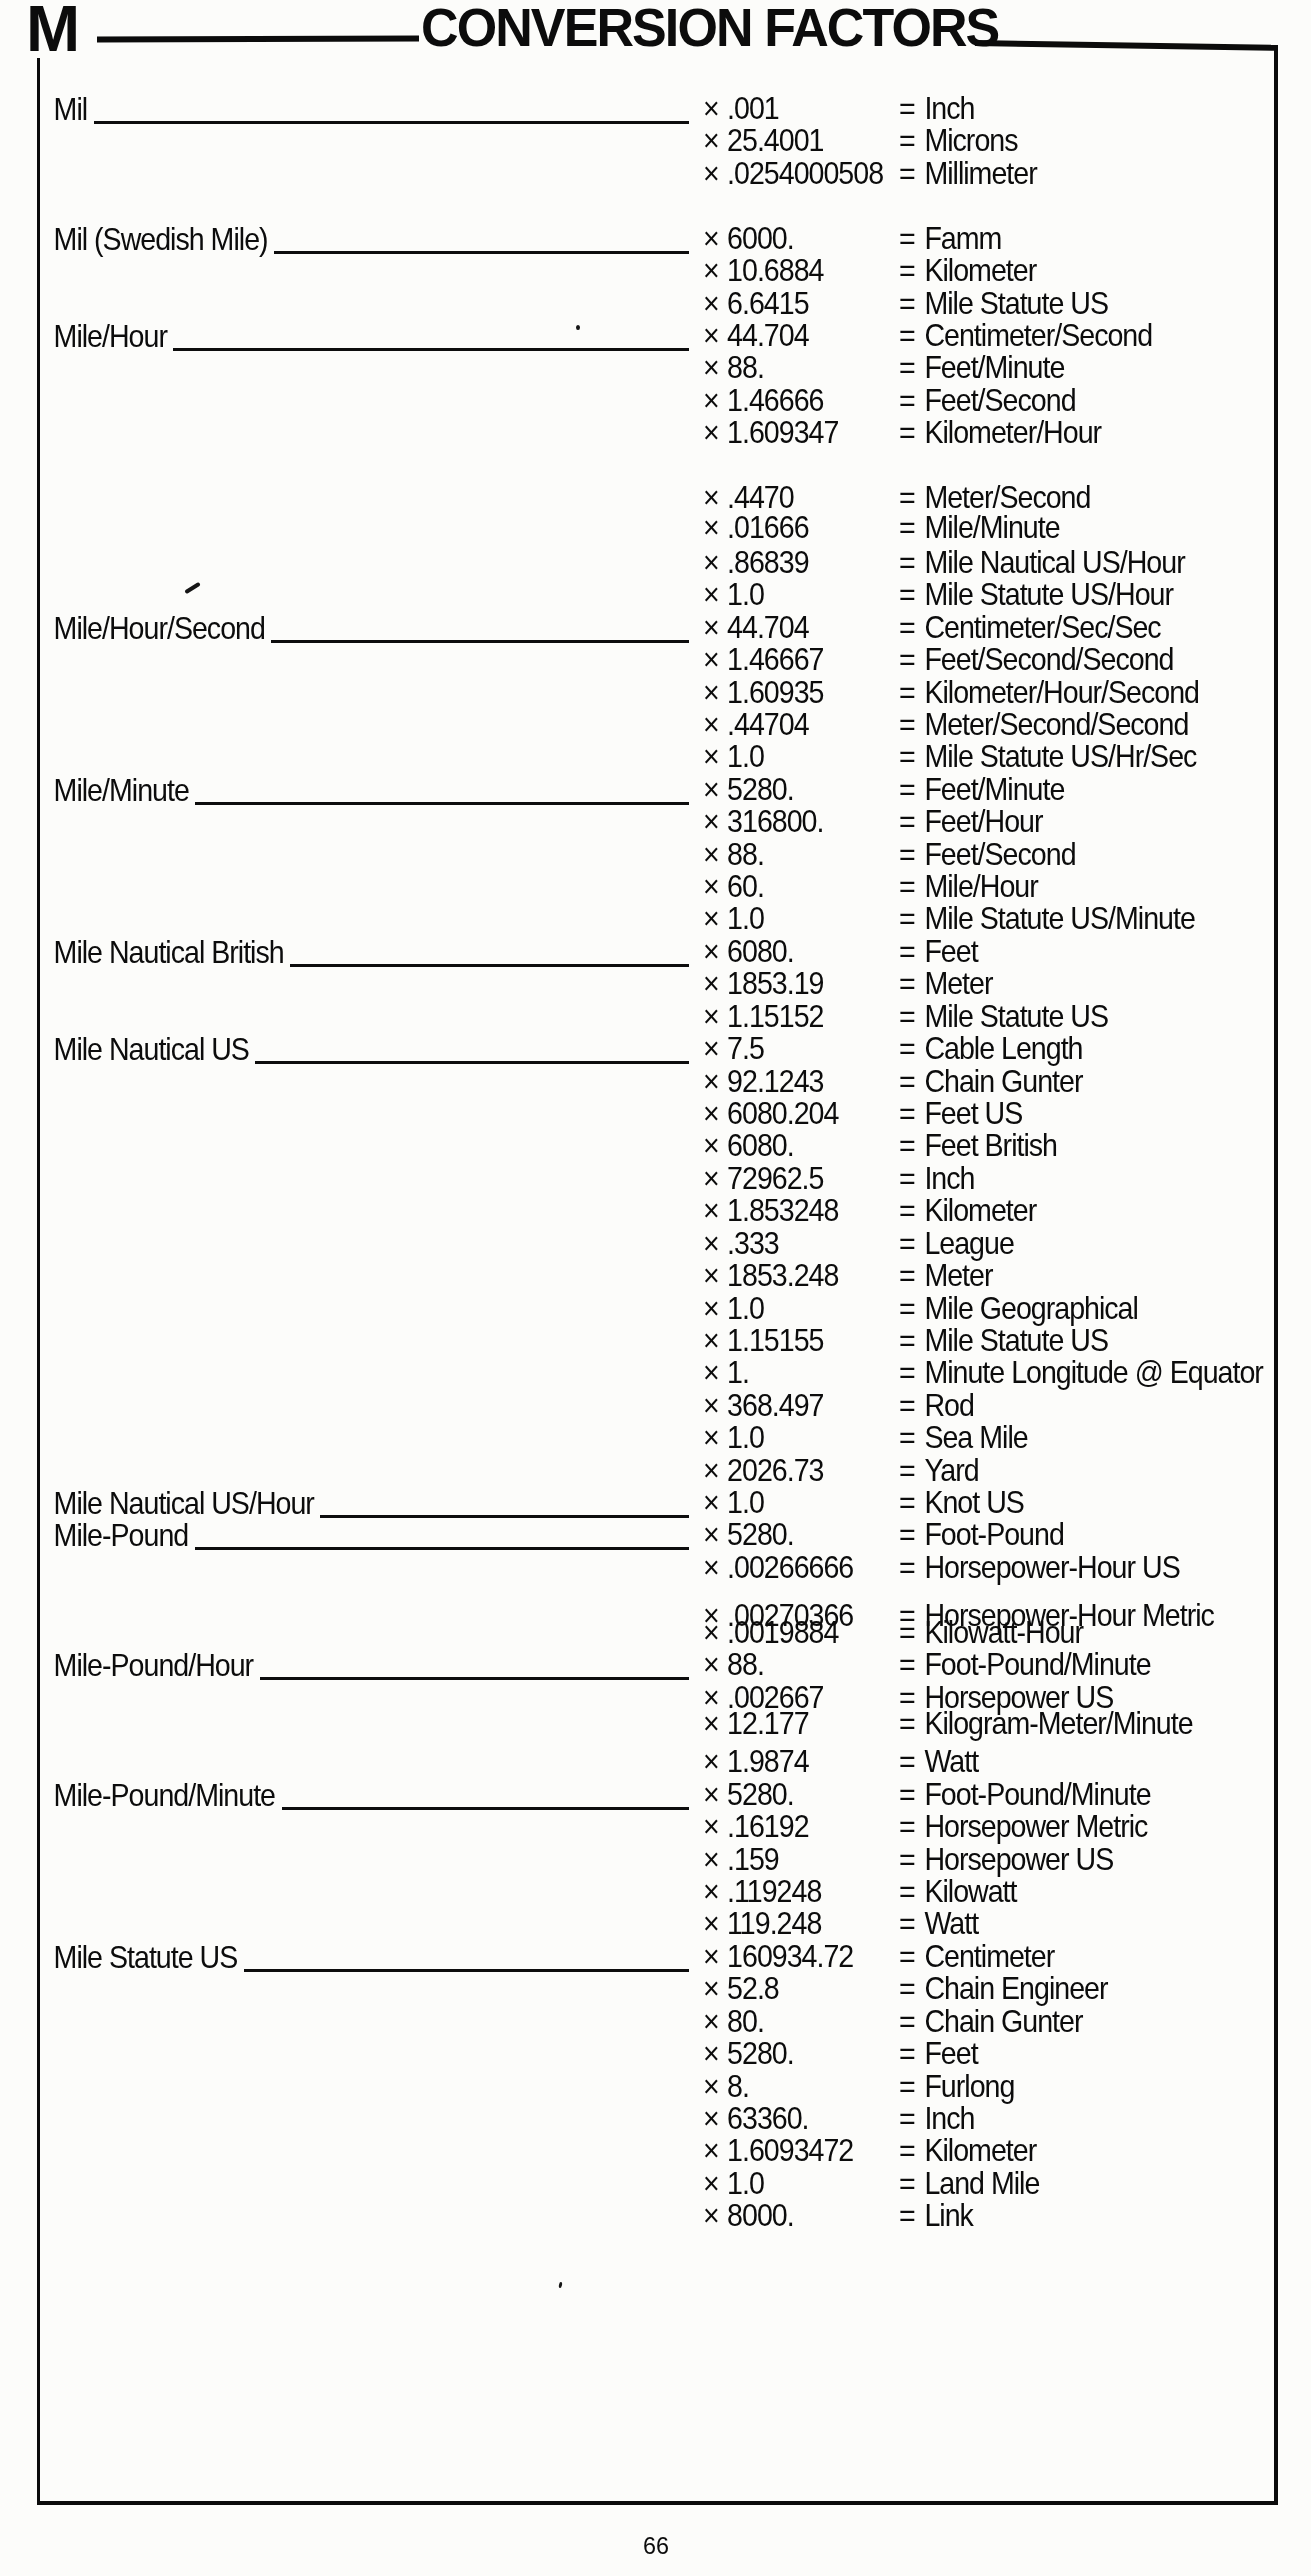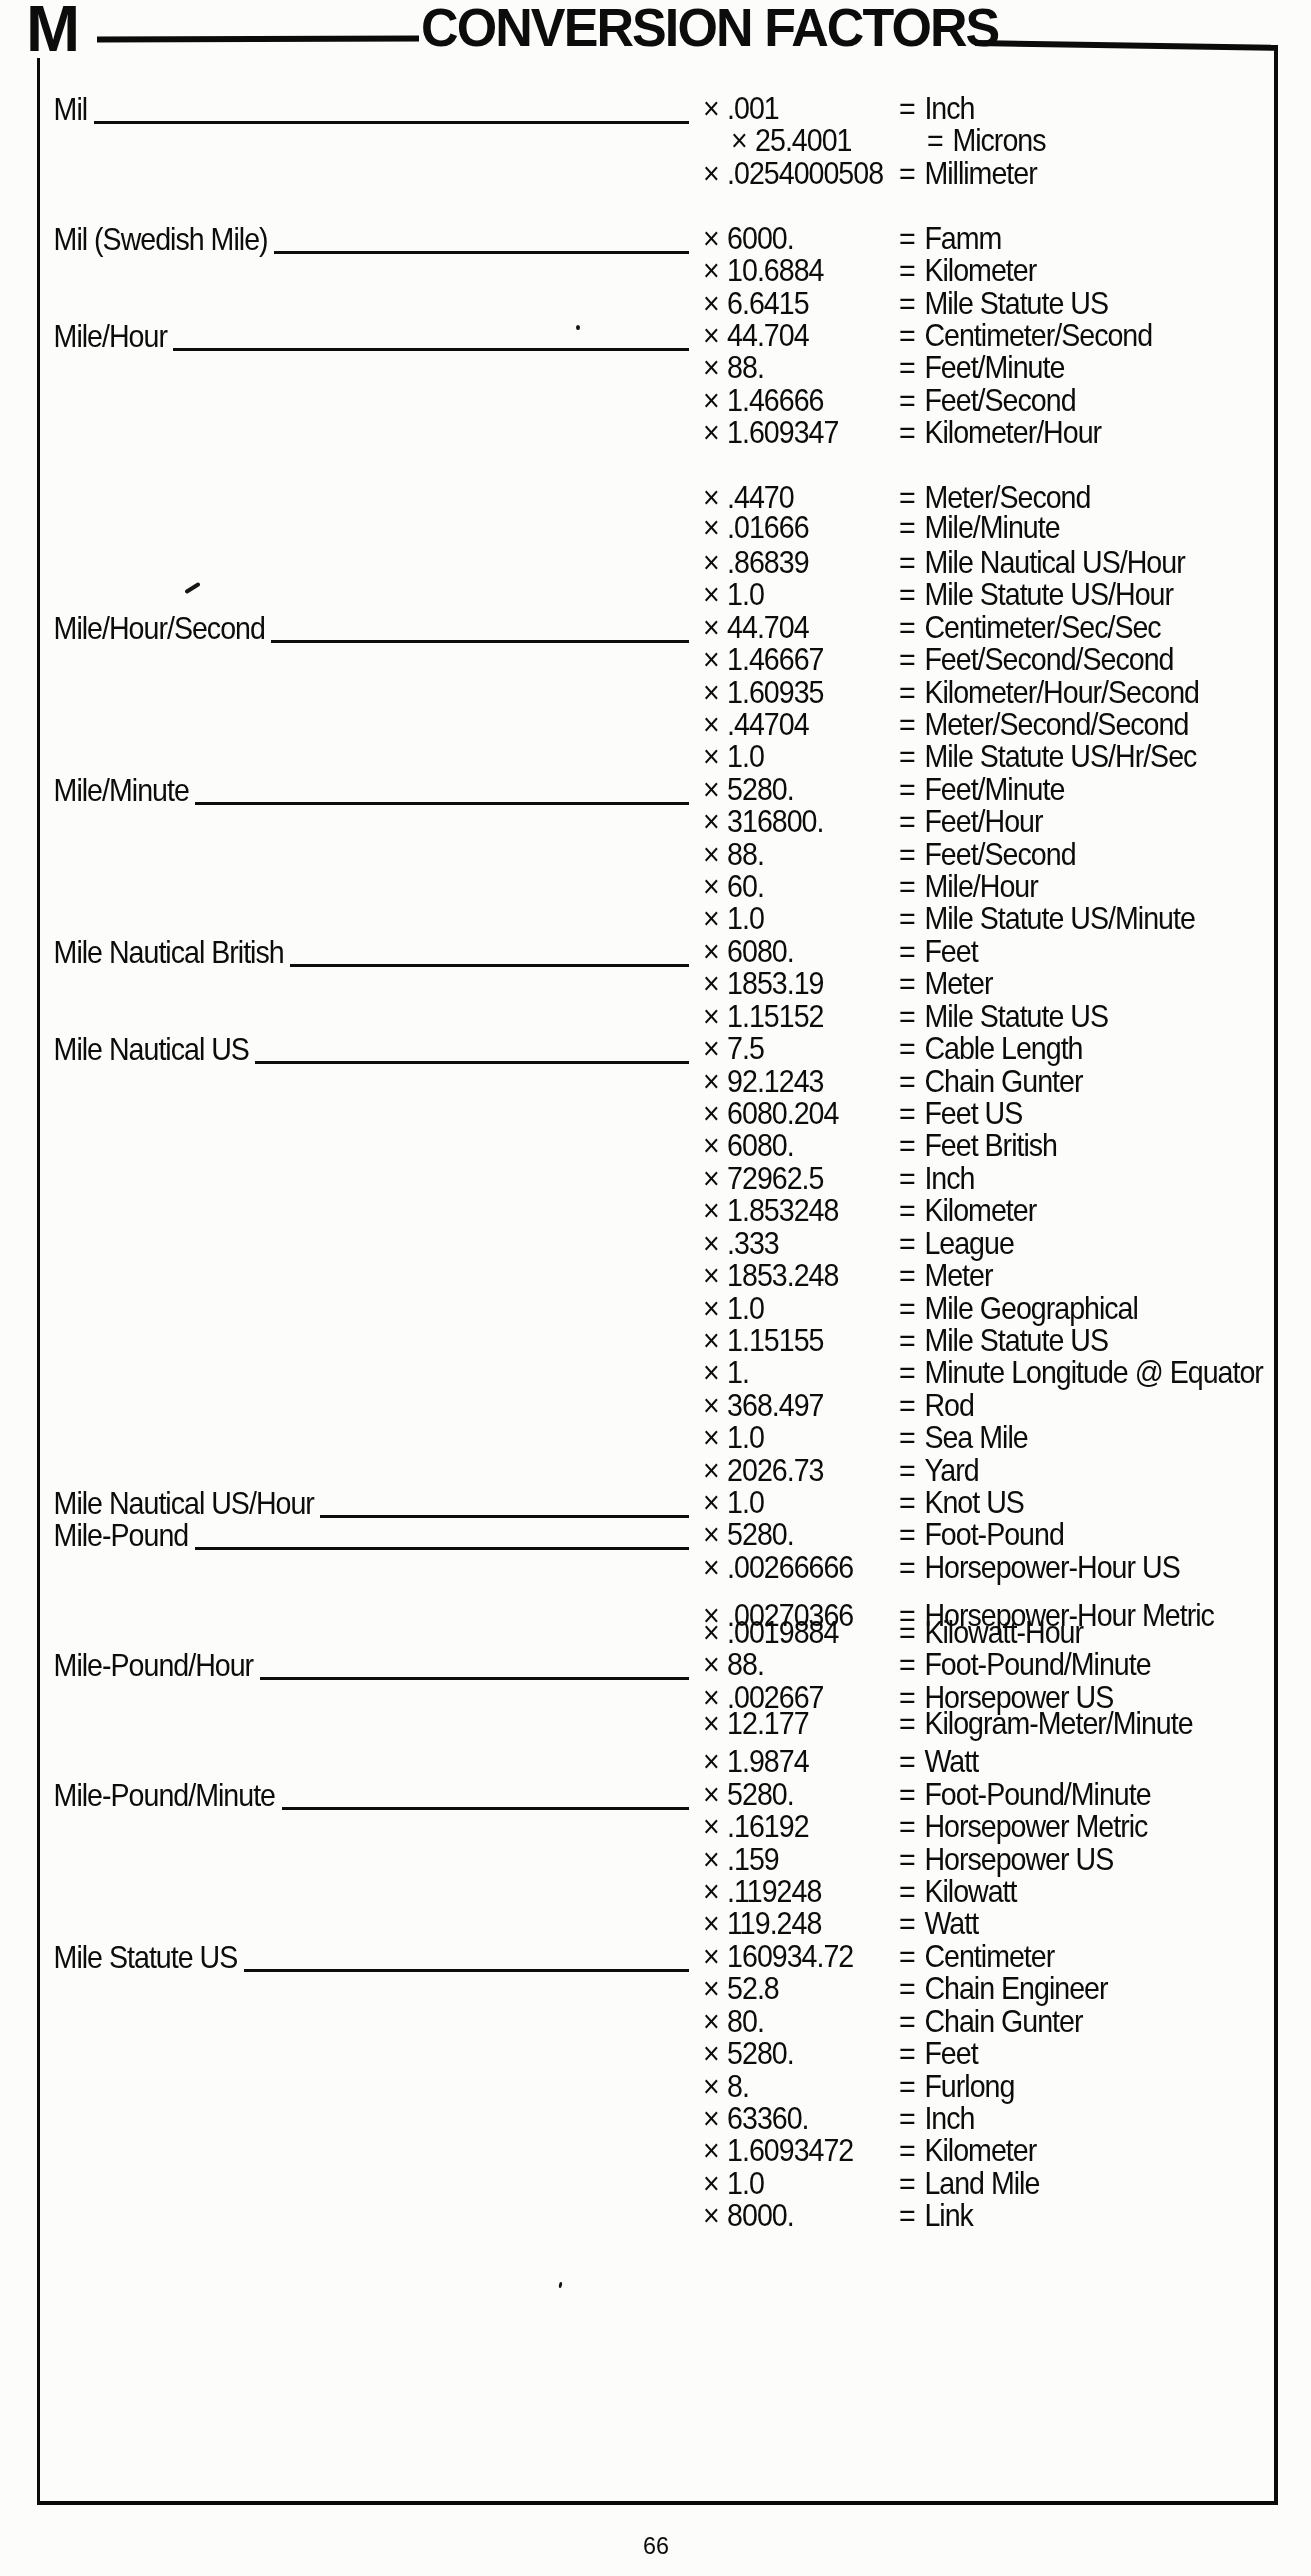--- a/index.html
+++ b/index.html
@@ -87,21 +87,21 @@
         <span class="lbl">Mil</span>
         <span class="leader"></span>
       </div>
       <div class="factor">
         <span class="mult">×</span><span class="num">.001</span>
       </div>
       <div class="result">
         <span class="eq">=</span><span class="unit">Inch</span>
       </div>
     </div>
-      <div class="row" style="top: 32px; margin-left: 28px;">
+      <div class="row" style="top: 32px;">
 
       <div class="factor">
         <span class="mult">×</span><span class="num">25.4001</span>
       </div>
       <div class="result">
         <span class="eq">=</span><span class="unit">Microns</span>
       </div>
     </div>
       <div class="row" style="top: 65px;">
 

